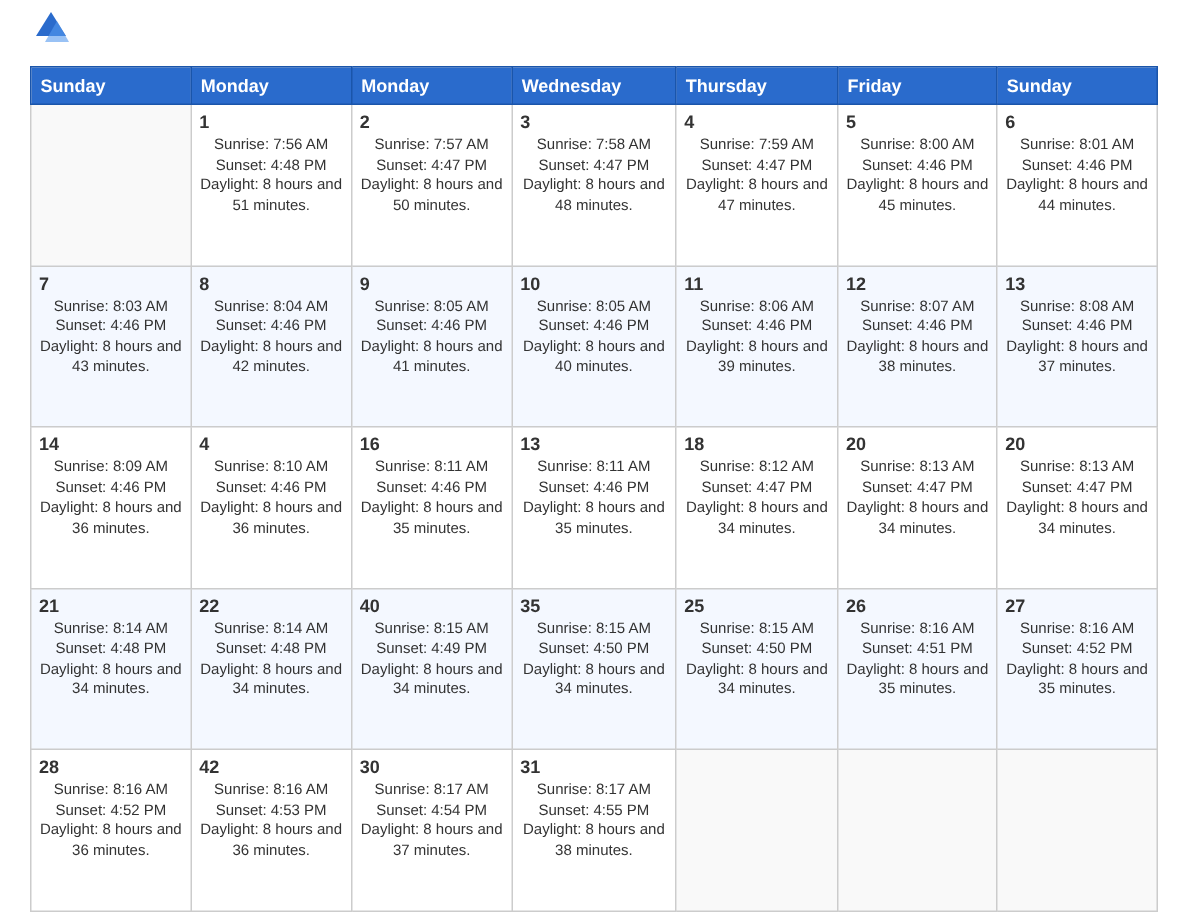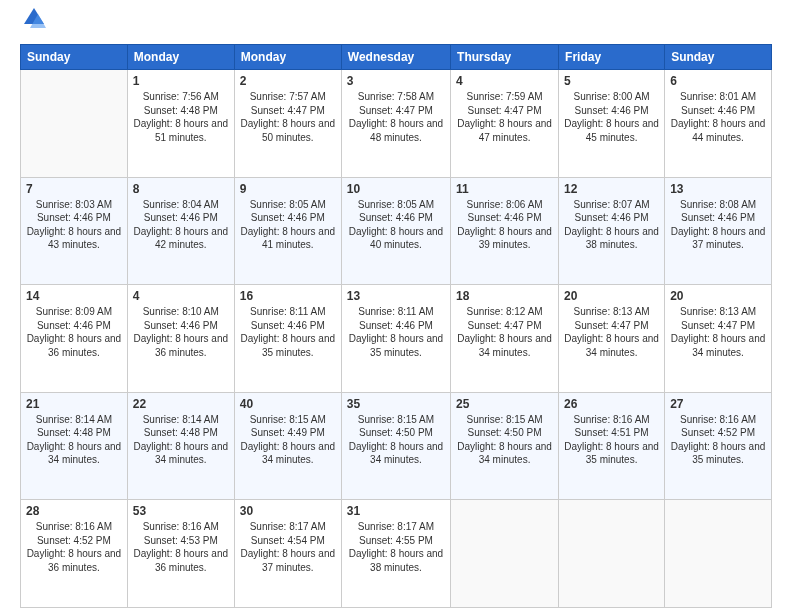--- a/index.html
+++ b/index.html
@@ -250,21 +250,21 @@
             <span class="day-number">27</span>
             <div class="day-info">Sunrise: 8:16 AM<br>Sunset: 4:52 PM<br>Daylight: 8 hours and 35 minutes.</div>
           </td>
         </tr>
         <tr>
           <td>
             <span class="day-number">28</span>
             <div class="day-info">Sunrise: 8:16 AM<br>Sunset: 4:52 PM<br>Daylight: 8 hours and 36 minutes.</div>
           </td>
           <td>
-            <span class="day-number">53</span>
+            <span class="day-number">42</span>
             <div class="day-info">Sunrise: 8:16 AM<br>Sunset: 4:53 PM<br>Daylight: 8 hours and 36 minutes.</div>
           </td>
           <td>
             <span class="day-number">30</span>
             <div class="day-info">Sunrise: 8:17 AM<br>Sunset: 4:54 PM<br>Daylight: 8 hours and 37 minutes.</div>
           </td>
           <td>
             <span class="day-number">31</span>
             <div class="day-info">Sunrise: 8:17 AM<br>Sunset: 4:55 PM<br>Daylight: 8 hours and 38 minutes.</div>
           </td>

